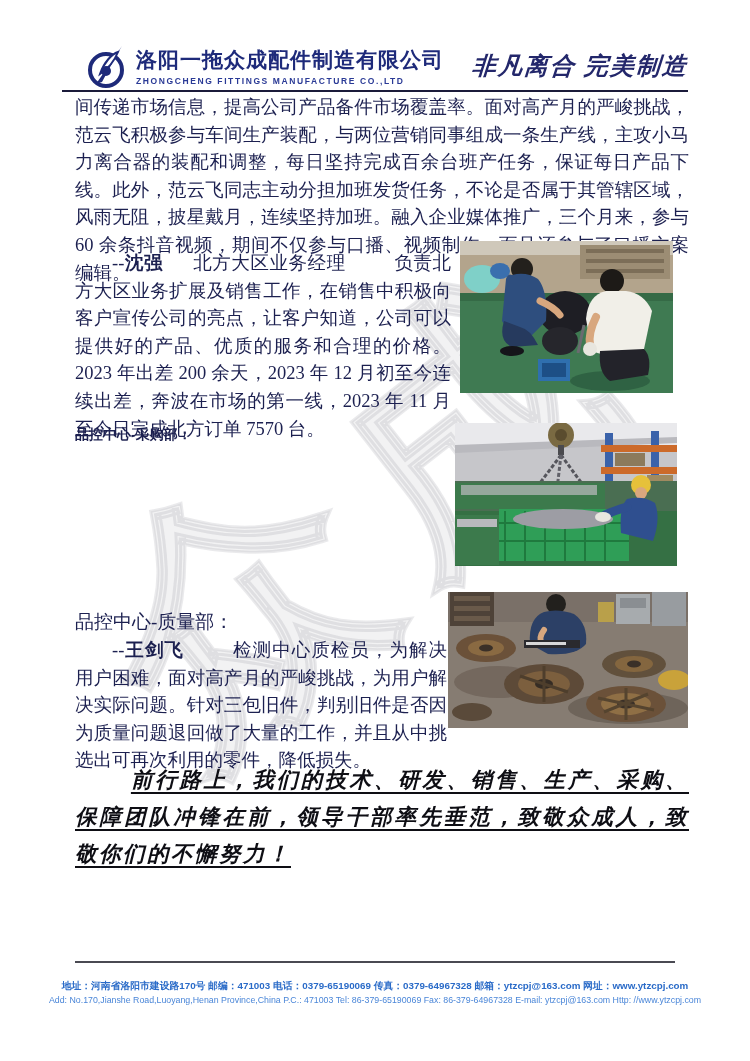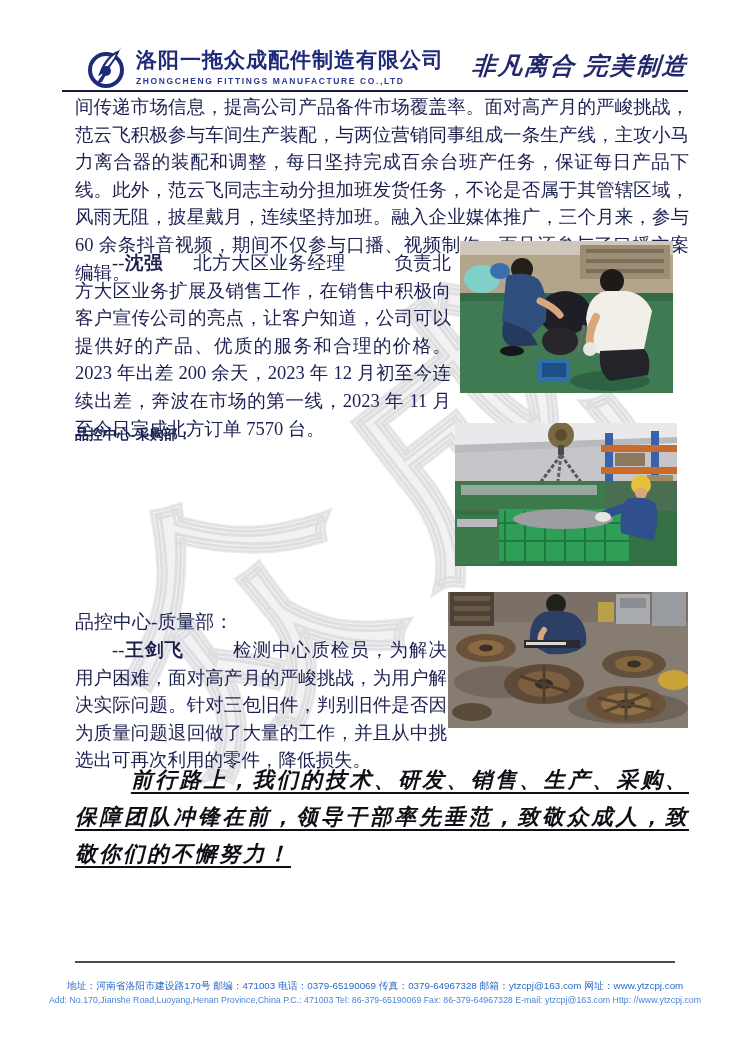--- a/index.html
+++ b/index.html
@@ -69,21 +69,21 @@
   .photo svg { display:block; }
   .photo1 { left:460px; top:241px; width:213px; height:152px; }
   .photo2 { left:455px; top:423px; width:222px; height:143px; }
   .photo3 { left:448px; top:592px; width:240px; height:136px; }
 
   
   .footer-rule { position:absolute; left:75px; top:961px; width:600px; height:1.5px; background:#4a4a52; z-index:2; }
   .page-num { position:absolute; left:0; right:0; top:963px; text-align:center; font-size:13.5px; color:#111; z-index:2; }
   .footer-cn {
     position:absolute; left:0; right:0; top:980px; text-align:center; white-space:nowrap;
-    font-size:9.8px; color:#2a6bc8; font-weight:normal; z-index:2;
+    font-size:9.8px; color:#2a6bc8; font-weight:bold; z-index:2;
     font-family:"Liberation Sans","DejaVu Sans",sans-serif;
   }
   .footer-en {
     position:absolute; left:0; right:0; top:995px; text-align:center; white-space:nowrap;
     font-size:8.8px; color:#4a86d8; z-index:2;
     font-family:"Liberation Sans","DejaVu Sans",sans-serif;
   }
 </style>
 </head>
 <body>

